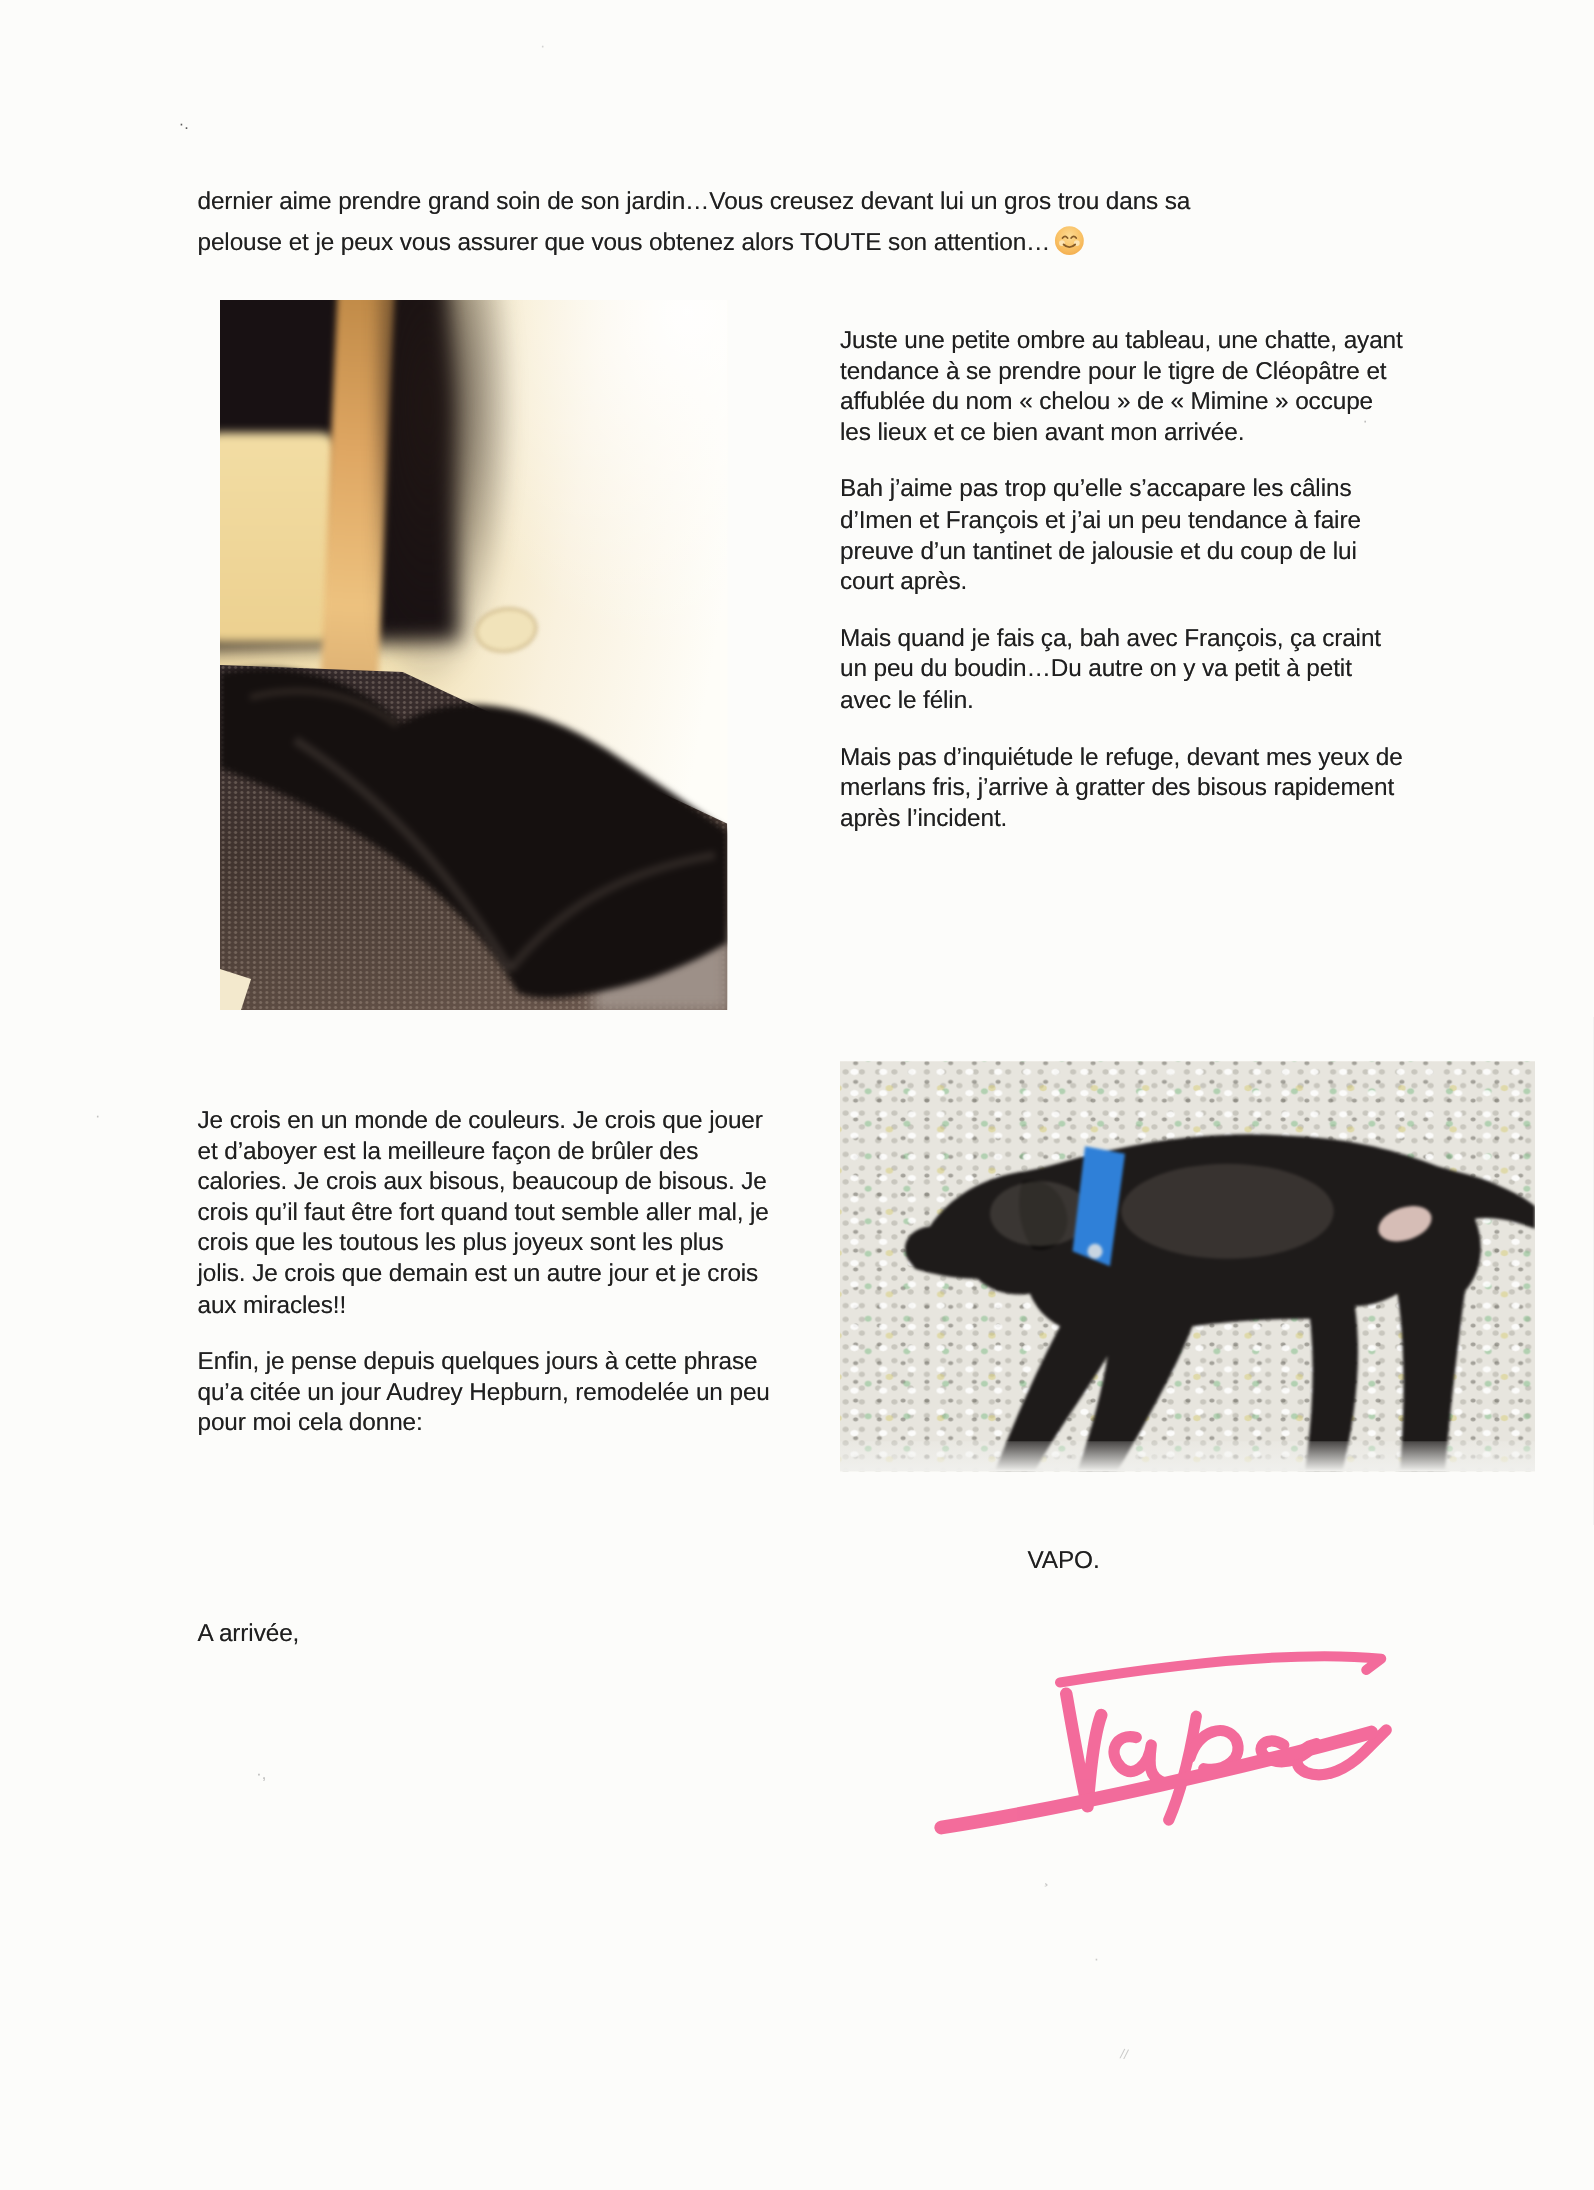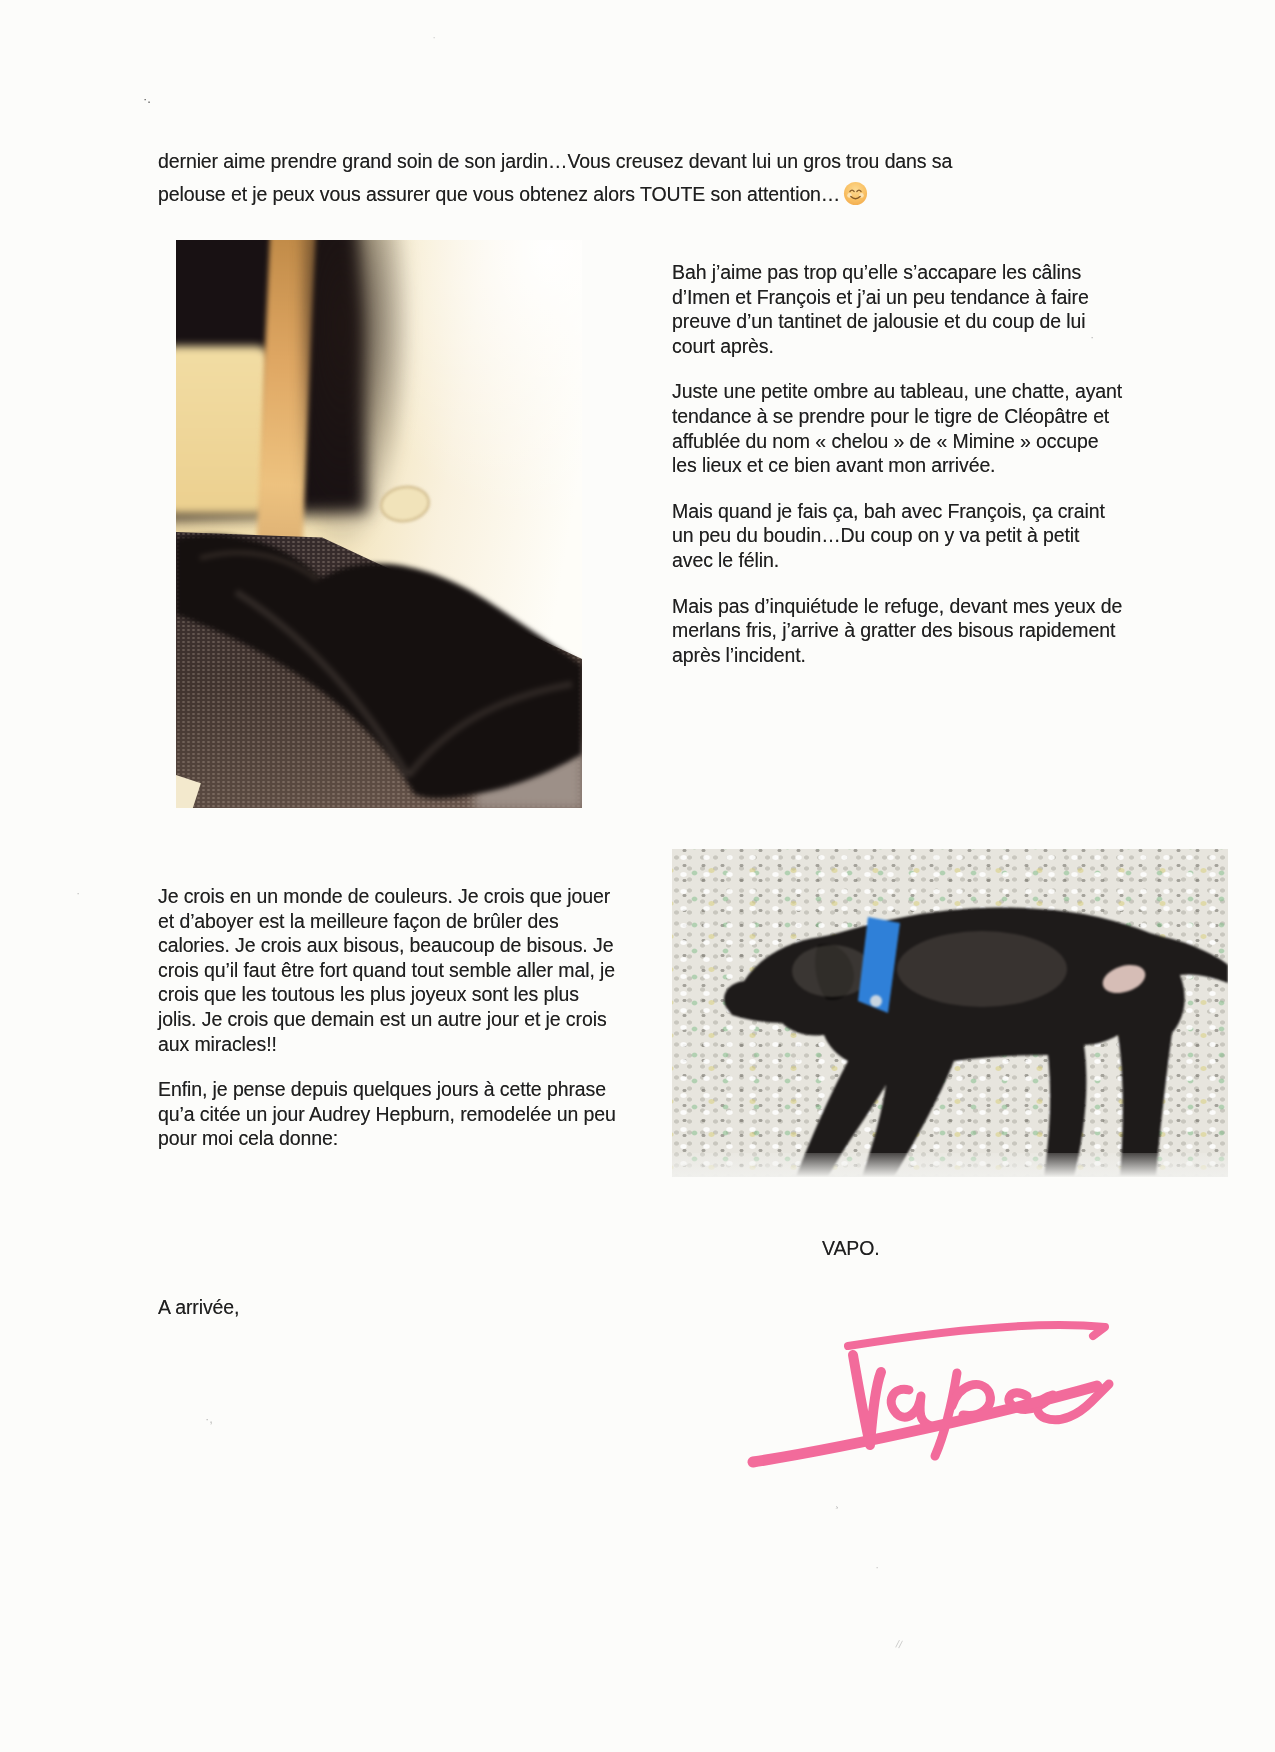--- a/index.html
+++ b/index.html
@@ -117,23 +117,23 @@
     <div class="p1-notch"></div>
     <svg class="p1-bed" viewBox="0 0 406 568">
       <path d="M -8 300 C 50 286 104 300 146 338 C 188 312 250 322 310 360 C 345 383 382 408 410 428 L 410 512 C 376 532 344 545 310 552 C 282 558 256 562 238 554 C 220 522 196 494 166 468 C 120 428 60 396 -8 372 Z" fill="#15100f"></path>
       <path d="M 60 352 C 120 390 180 450 232 536" stroke="#4a403c" stroke-width="7" fill="none" opacity="0.5"></path>
       <path d="M 232 536 C 270 488 318 458 396 444" stroke="#463c38" stroke-width="7" fill="none" opacity="0.5"></path>
       <path d="M 24 318 C 70 306 110 316 142 340" stroke="#55483f" stroke-width="5" fill="none" opacity="0.4"></path>
     </svg>
   </div>
 
   <div class="txt col rightcol">
+    <p>Juste une petite ombre au tableau, une chatte, ayant tendance à se prendre pour le tigre de Cléopâtre et affublée du nom « chelou » de « Mimine » occupe les lieux et ce bien avant mon arrivée.</p>
     <p>Bah j’aime pas trop qu’elle s’accapare les câlins d’Imen et François et j’ai un peu tendance à faire preuve d’un tantinet de jalousie et du coup de lui court après.</p>
-    <p>Juste une petite ombre au tableau, une chatte, ayant tendance à se prendre pour le tigre de Cléopâtre et affublée du nom « chelou » de « Mimine » occupe les lieux et ce bien avant mon arrivée.</p>
-    <p>Mais quand je fais ça, bah avec François, ça craint un peu du boudin…Du coup on y va petit à petit avec le félin.</p>
+    <p>Mais quand je fais ça, bah avec François, ça craint un peu du boudin…Du autre on y va petit à petit avec le félin.</p>
     <p>Mais pas d’inquiétude le refuge, devant mes yeux de merlans fris, j’arrive à gratter des bisous rapidement après l’incident.</p>
   </div>
 
   <div class="txt col leftcol">
     <p>Je crois en un monde de couleurs. Je crois que jouer et d’aboyer est la meilleure façon de brûler des calories. Je crois aux bisous, beaucoup de bisous. Je crois qu’il faut être fort quand tout semble aller mal, je crois que les toutous les plus joyeux sont les plus jolis. Je crois que demain est un autre jour et je crois aux miracles!!</p>
     <p>Enfin, je pense depuis quelques jours à cette phrase qu’a citée un jour Audrey Hepburn, remodelée un peu pour moi cela donne:</p>
   </div>
 
   <div class="photo2">
     <svg class="p2-dog" viewBox="0 0 556 328">

